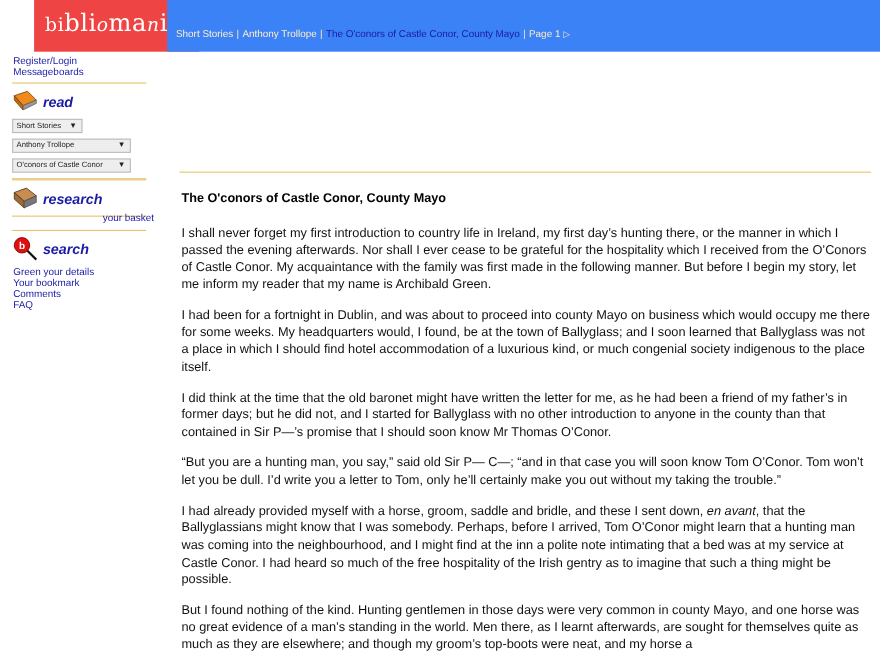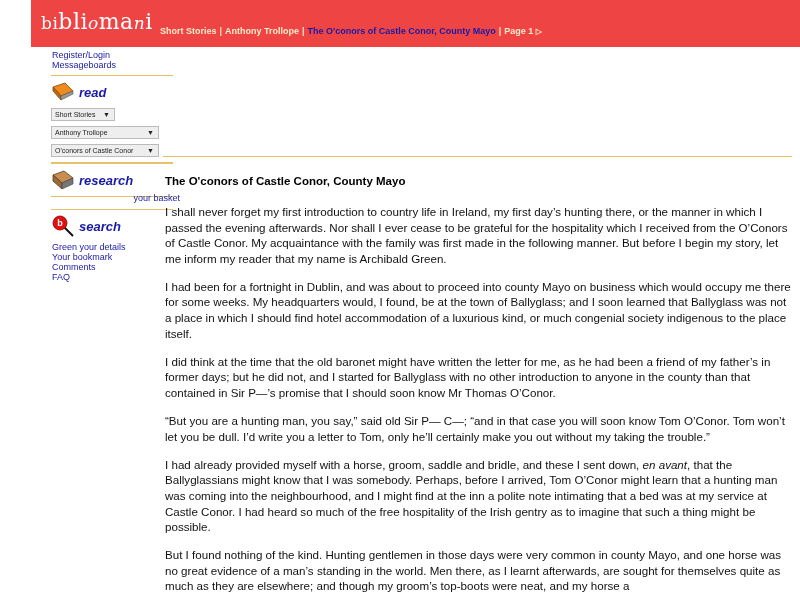--- a/index.html
+++ b/index.html
@@ -9,30 +9,30 @@
   }
   .header { position: absolute; left: 0; top: 0; width: 800px; height: 47px; }
   .logo {
     position: absolute; left: 0; top: 0; width: 150px; height: 47px; background: #ef4444;
     color: #ffffff; font-family: "DejaVu Serif", serif; font-size: 22px;
     line-height: 44px; padding-left: 10px; box-sizing: border-box; letter-spacing: 0.5px; margin-left: 31px;
   }
   .logo i { font-size: 17px; }
   .logo .sm { font-size: 17px; }
   .breadbar {
-    position: absolute; left: 152px; top: 0; width: 648px; height: 47px; background: #ef4444;
-    font-size: 9px; font-weight: bold; line-height: 62px; padding-left: 8px; box-sizing: border-box;
+    position: absolute; left: 152px; top: 0; width: 648px; height: 47px; background: #3b82f6;
+    font-size: 9px; font-weight: normal; line-height: 62px; padding-left: 8px; box-sizing: border-box;
     color: #ffe6c0; white-space: nowrap;
   }
   .breadbar a { color: #ffeccc; text-decoration: none; }
   .breadbar a.current { color: #1a1aa6; }
   .breadbar .sep { color: #ffe6c0; padding: 0 3px; }
   .breadbar .arrow { font-size: 8px; }
 
-  .sidebar { position: absolute; left: 0; top: 47px; width: 140px; margin-left: 40px; }
+  .sidebar { position: absolute; left: 0; top: 47px; width: 140px; }
   .side-link { display: block; color: #1a1aa6; font-size: 9px; line-height: 10px; text-decoration: none; padding-left: 12px; }
   .topline { margin-top: 3px; }
   .rule { height: 1px; background: #e6c36a; margin-left: 11px; width: 122px; }
   .section { display: flex; align-items: center; padding-left: 11px; height: 32px; }
   .section .ico { width: 24px; height: 22px; margin-right: 4px; position: relative; }
   .section .lbl { color: #1a1aa6; font-size: 13px; font-weight: bold; text-decoration: none; font-style: italic; }
   .selectbox {
     margin-left: 11px; height: 11px; border: 1px solid #bbbbbb; background: #eeeeee;
     font-size: 7px; line-height: 11px; padding: 0 3px; position: relative; box-sizing: content-box;
     color: #222; margin-bottom: 5px;

